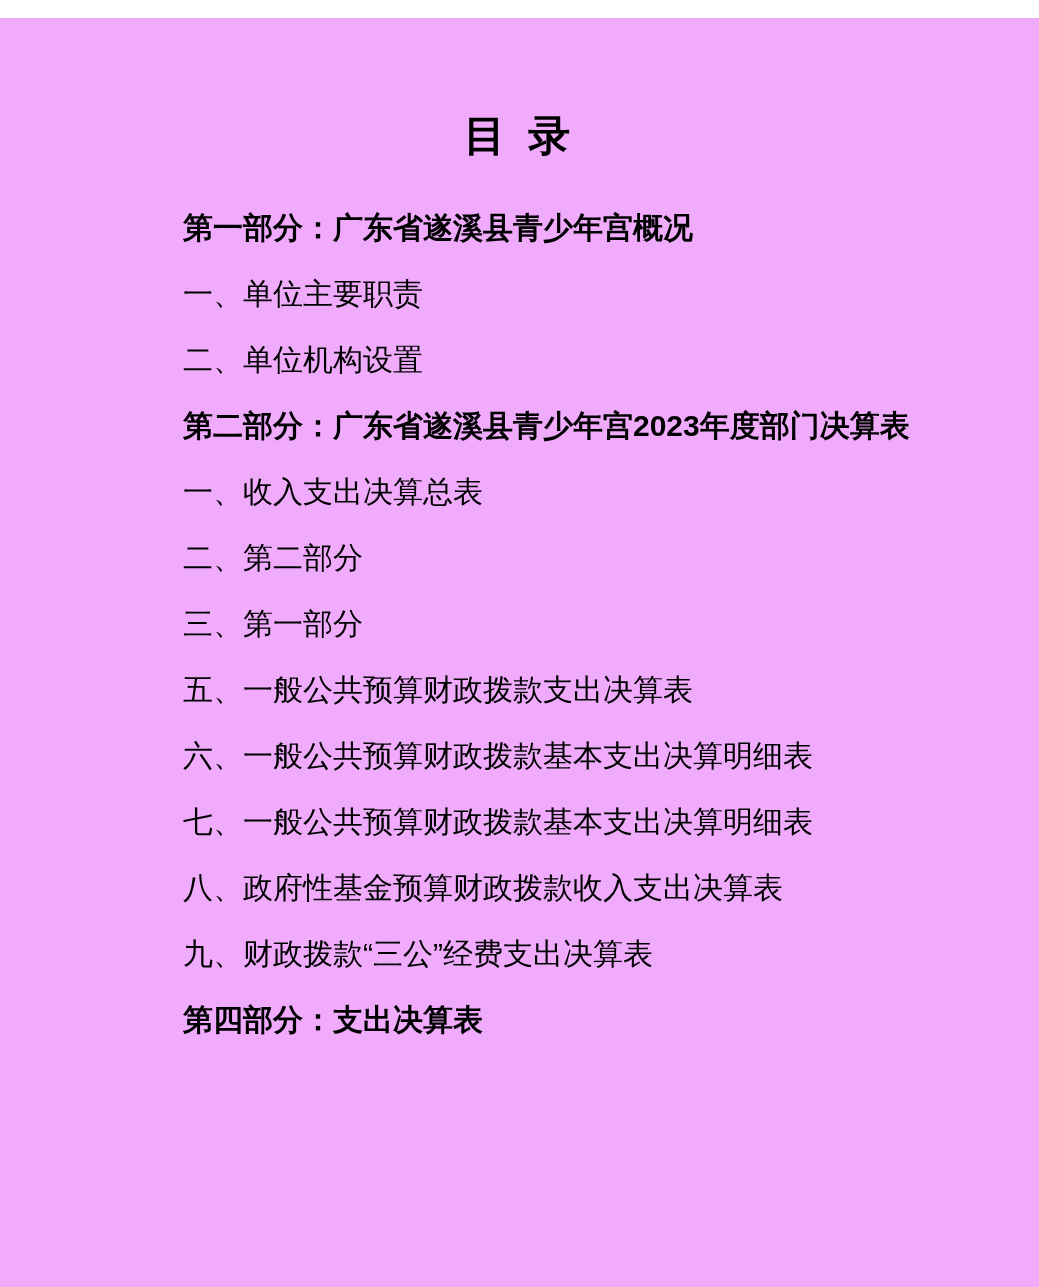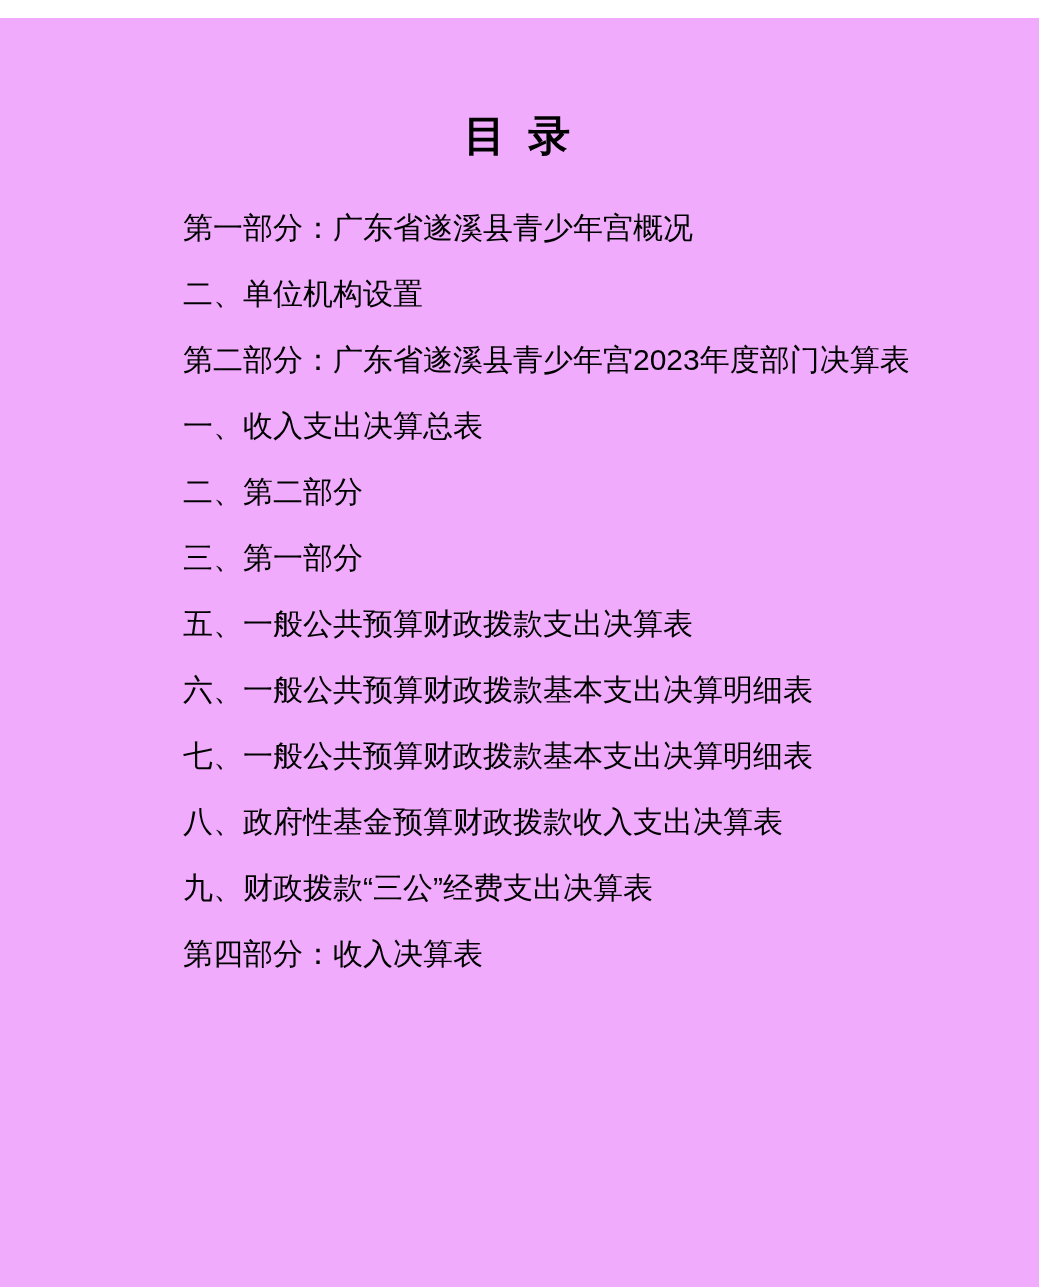--- a/index.html
+++ b/index.html
@@ -31,35 +31,36 @@
   .entry {
     font-family: "Liberation Sans", "DejaVu Sans", sans-serif;
     font-size: 30px;
     line-height: 35px;
     margin: 0 0 31px 0;
     text-indent: 63px;
     color: #000000;
     white-space: nowrap;
   }
   .entry.heading {
-    font-weight: normal;
+    font-weight: bold;
   }
   .entry.wrap {
     white-space: normal;
   }
 </style>
 </head>
 <body>
 
 <div class="page">
 
   <h1 class="doc-title">目 录</h1>
 
   <p class="entry heading">第一部分：广东省遂溪县青少年宫概况</p>
 
+  <p class="entry">一、单位主要职责</p>
 
   <p class="entry">二、单位机构设置</p>
 
 
   <p class="entry heading">第二部分：广东省遂溪县青少年宫2023年度部门决算表</p>
 
   <p class="entry">一、收入支出决算总表</p>
 
   <p class="entry">二、第二部分</p>
 
@@ -70,15 +71,15 @@
 
   <p class="entry">六、一般公共预算财政拨款基本支出决算明细表</p>
 
   <p class="entry">七、一般公共预算财政拨款基本支出决算明细表</p>
 
   <p class="entry">八、政府性基金预算财政拨款收入支出决算表</p>
 
   <p class="entry">九、财政拨款“三公”经费支出决算表</p>
 
 
-  <p class="entry heading">第四部分：收入决算表</p>
+  <p class="entry heading">第四部分：支出决算表</p>
 
 </div>
 
 </body></html>

